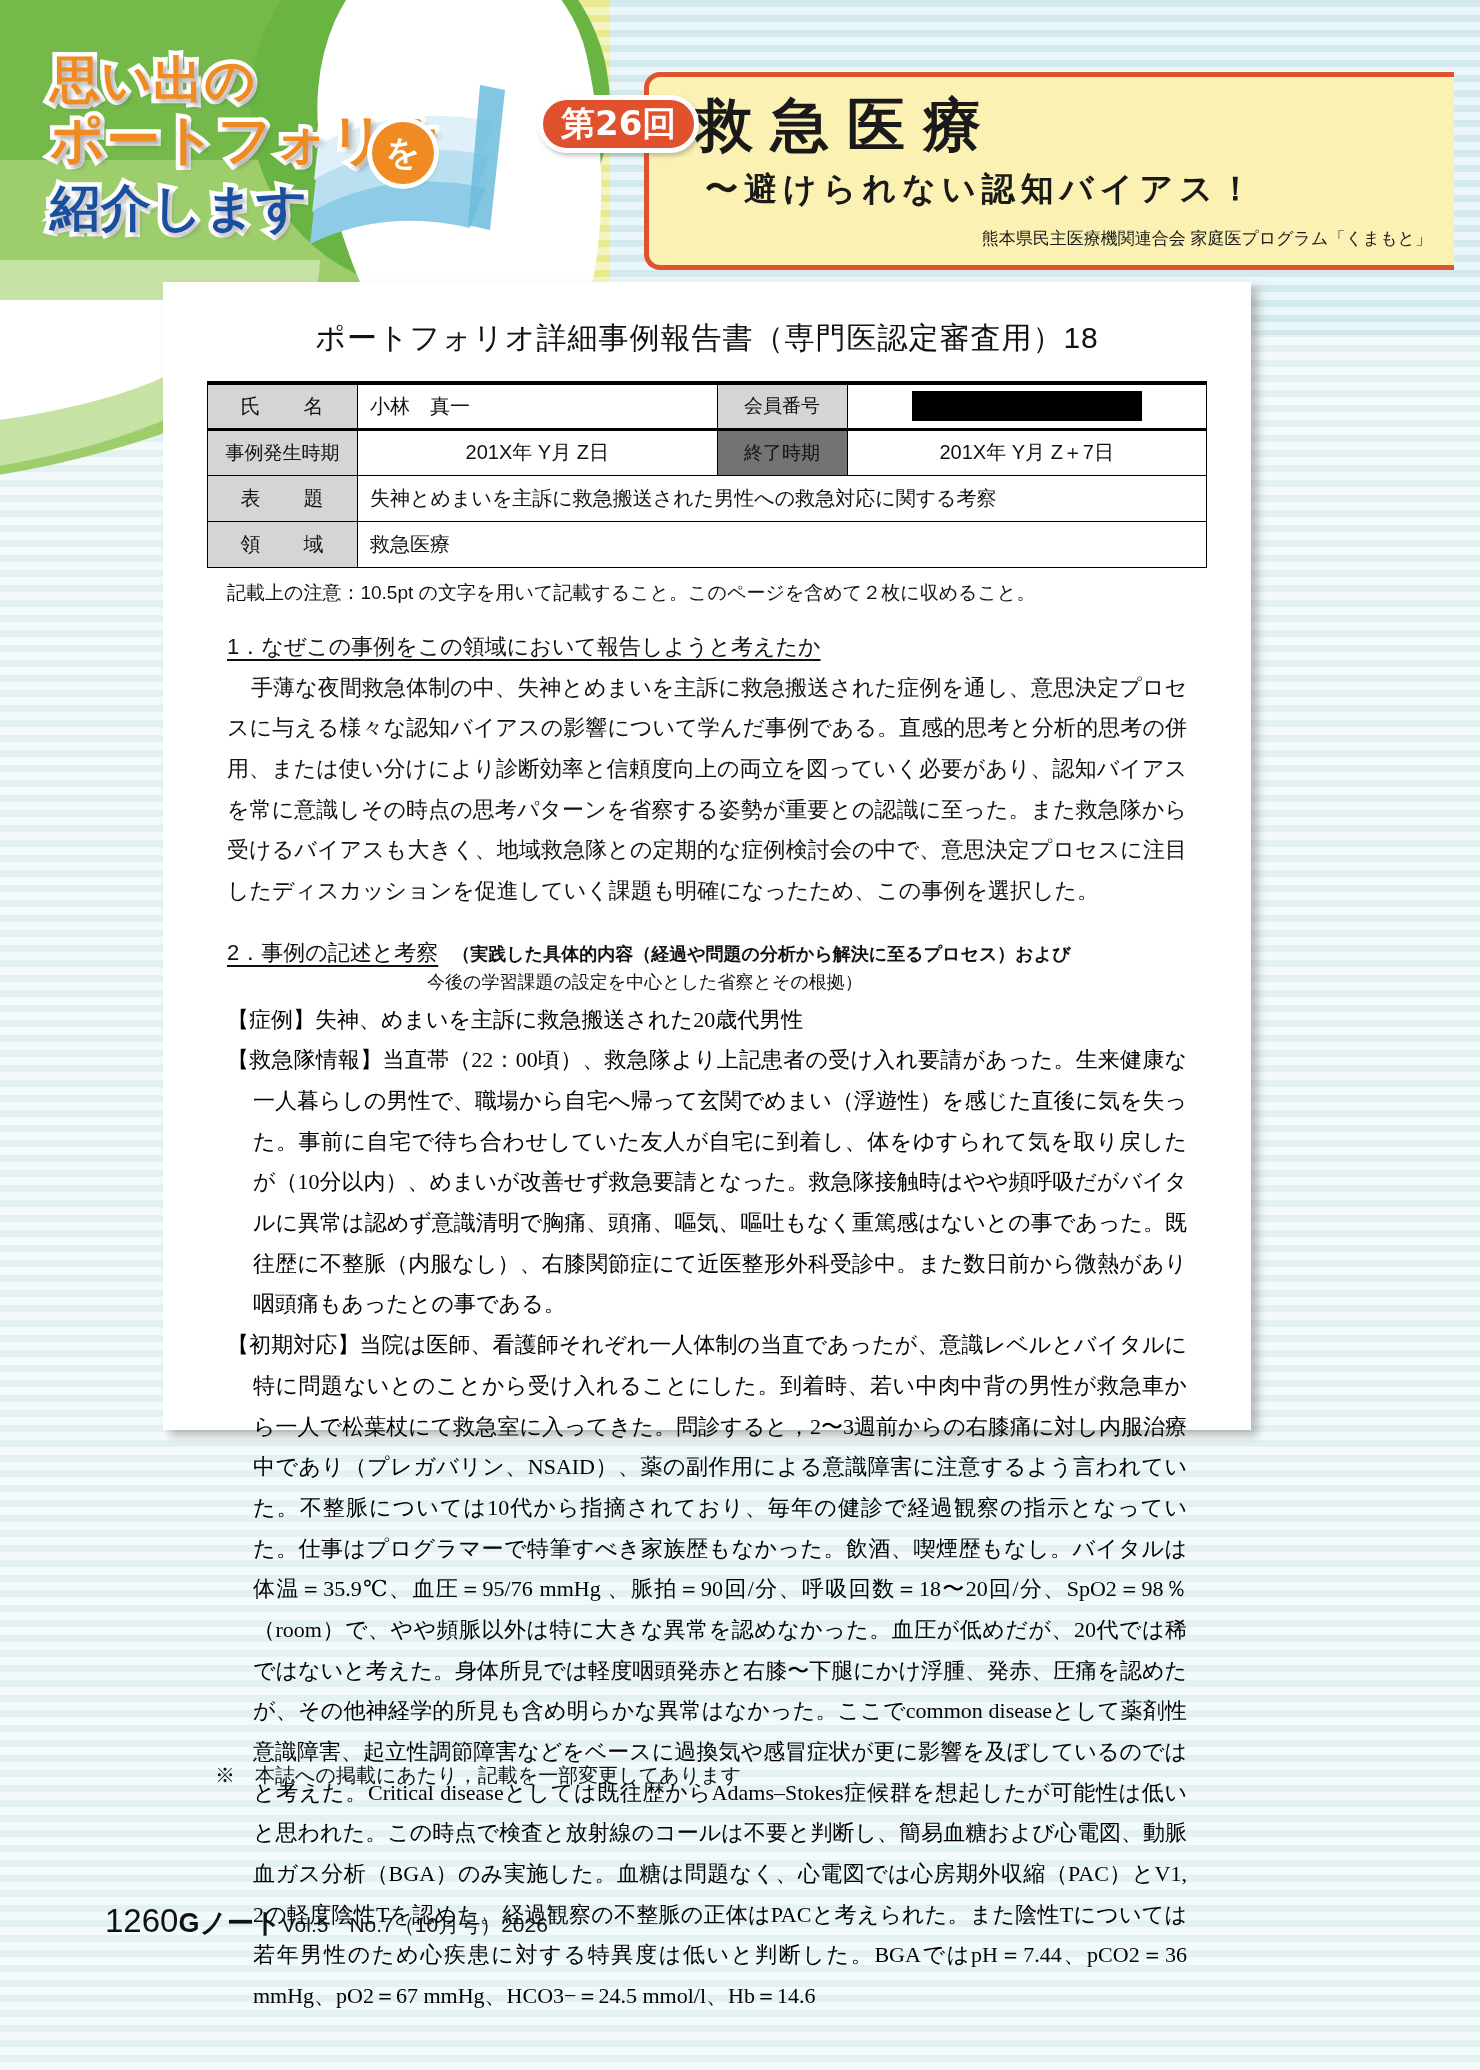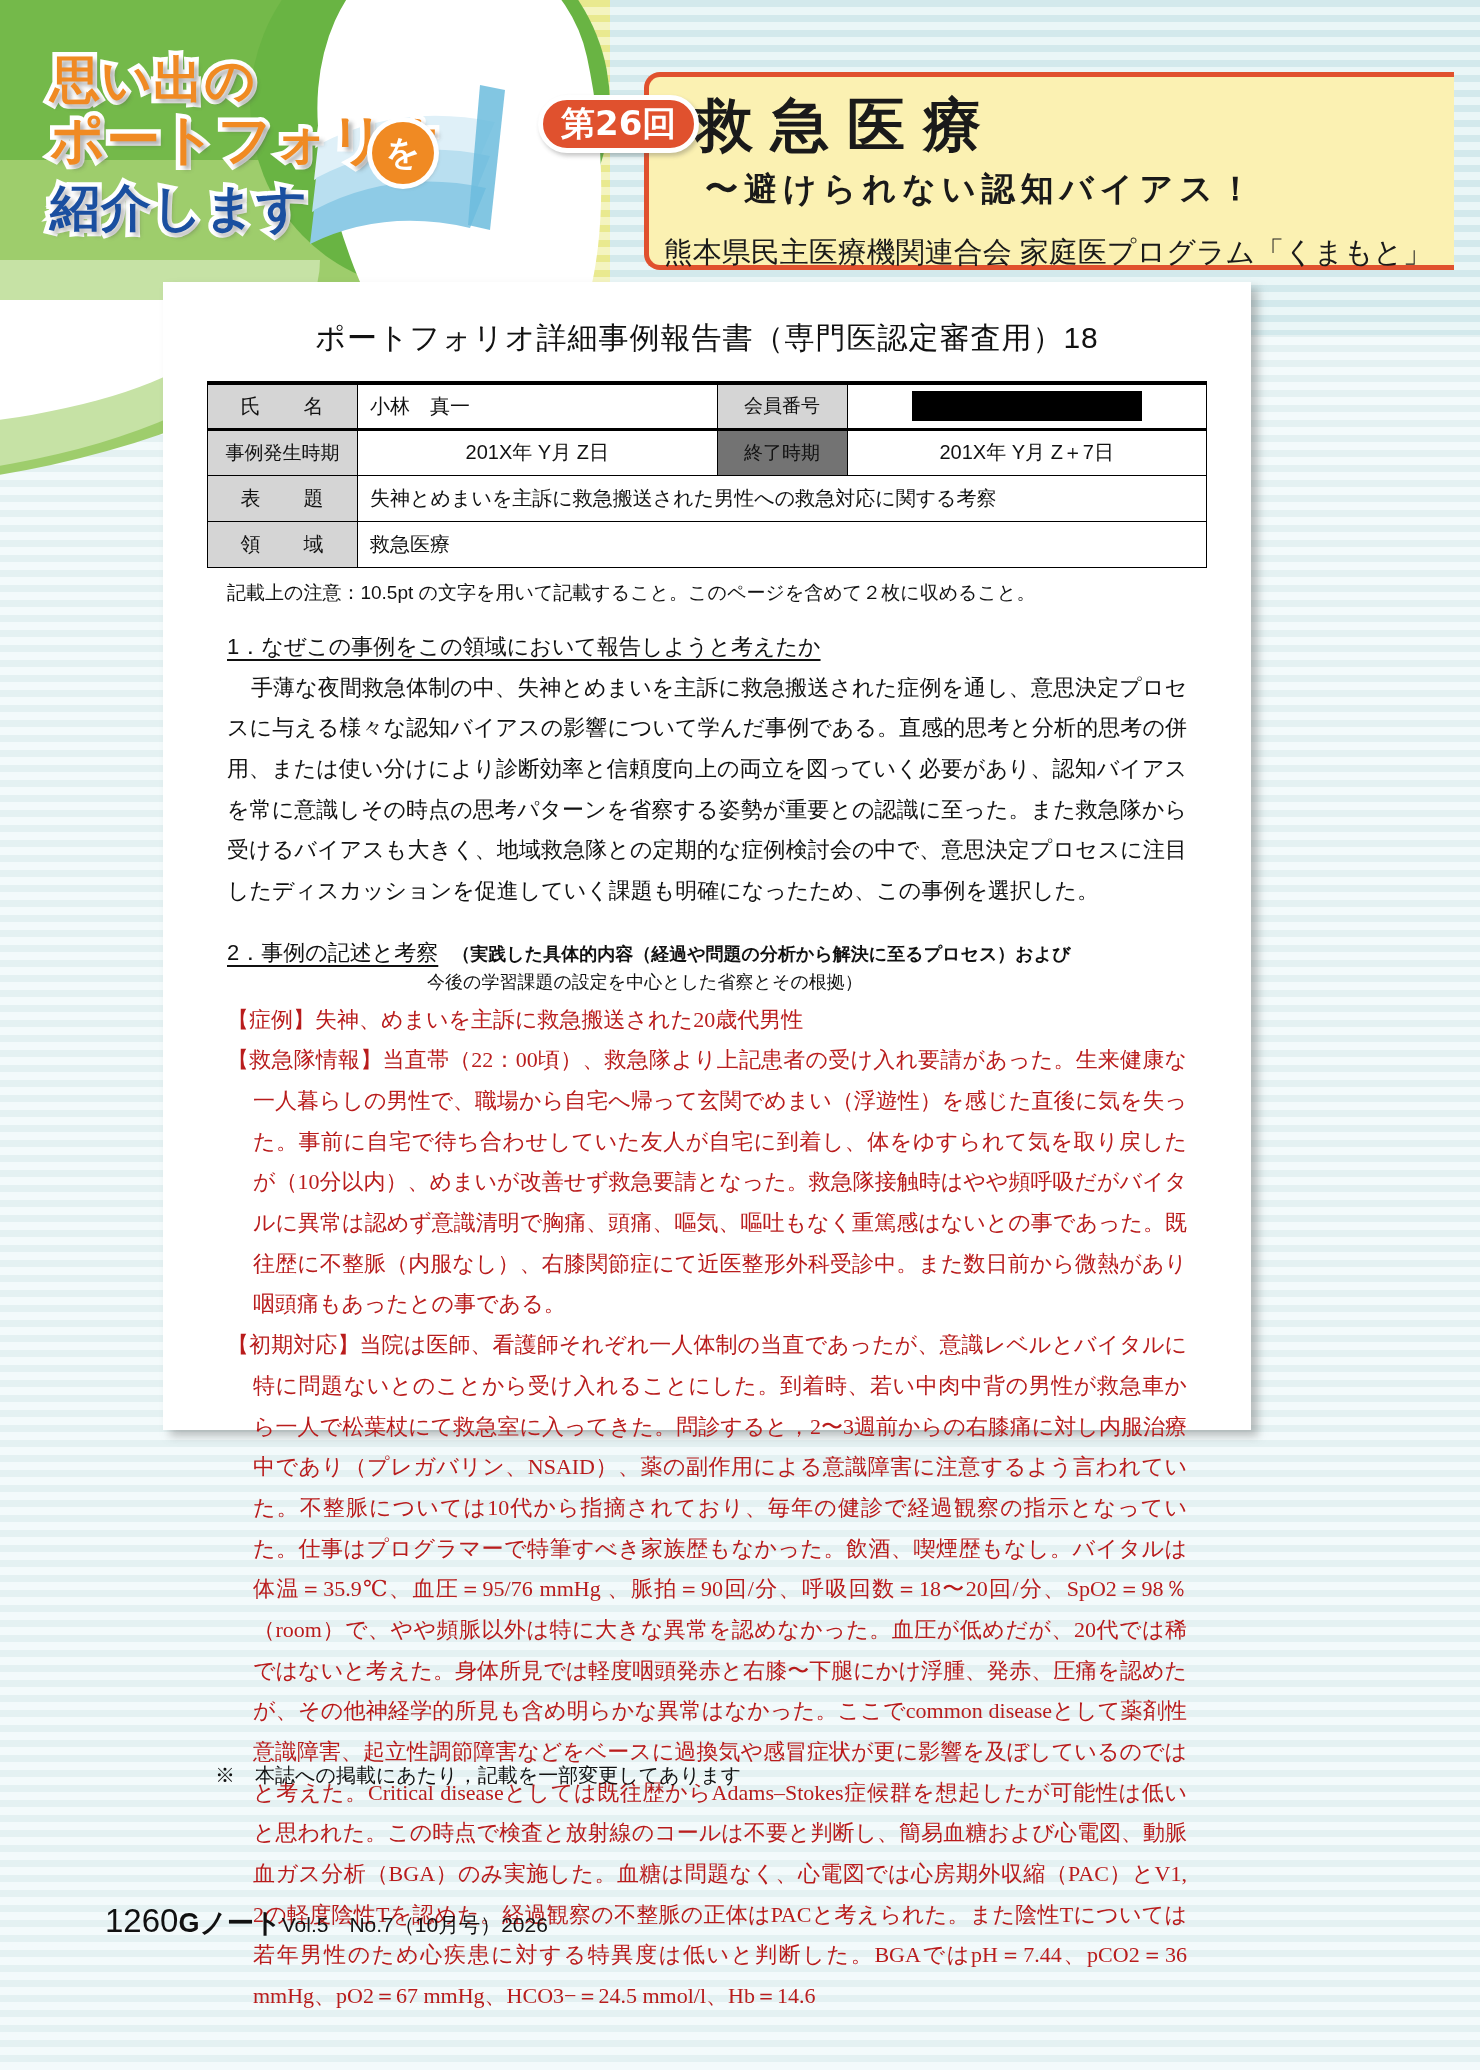--- a/index.html
+++ b/index.html
@@ -221,23 +221,23 @@
     left: 56px; top: 90px;
     font-family: "DejaVu Sans", sans-serif;
     font-weight: 700;
     font-size: 33px;
     letter-spacing: 6px;
     color: #1a1a1a;
     white-space: nowrap;
   }
   .title-affil {
     position: absolute;
-    right: 22px; top: 156px;
-    font-family: "Liberation Sans", sans-serif;
-    font-size: 29px;
+    right: 22px; top: 150px;
+    font-family: "Liberation Sans", sans-serif;
+    font-size: 17px;
     color: #1a1a1a;
     white-space: nowrap;
   }
 
   
   .doc-shadow {
     position: absolute;
     left: 170px; top: 288px;
     width: 1088px; height: 1148px;
     background: rgba(90,90,90,0.38);
@@ -336,21 +336,21 @@
     color: #111;
     margin: 0 22px 0 22px;
     text-align: justify;
     text-justify: inter-character;
   }
   p.body.indent { text-indent: 24px; }
   p.hang {
     font-family: "Liberation Serif", "DejaVu Serif", serif;
     font-size: 22px;
     line-height: 1.85;
-    color: #b91c1c;
+    color: #000000;
     margin: 0 22px 0 22px;
     padding-left: 26px;
     text-indent: -26px;
     text-align: justify;
     text-justify: inter-character;
   }
 
   
   .footnote {
     position: absolute;

